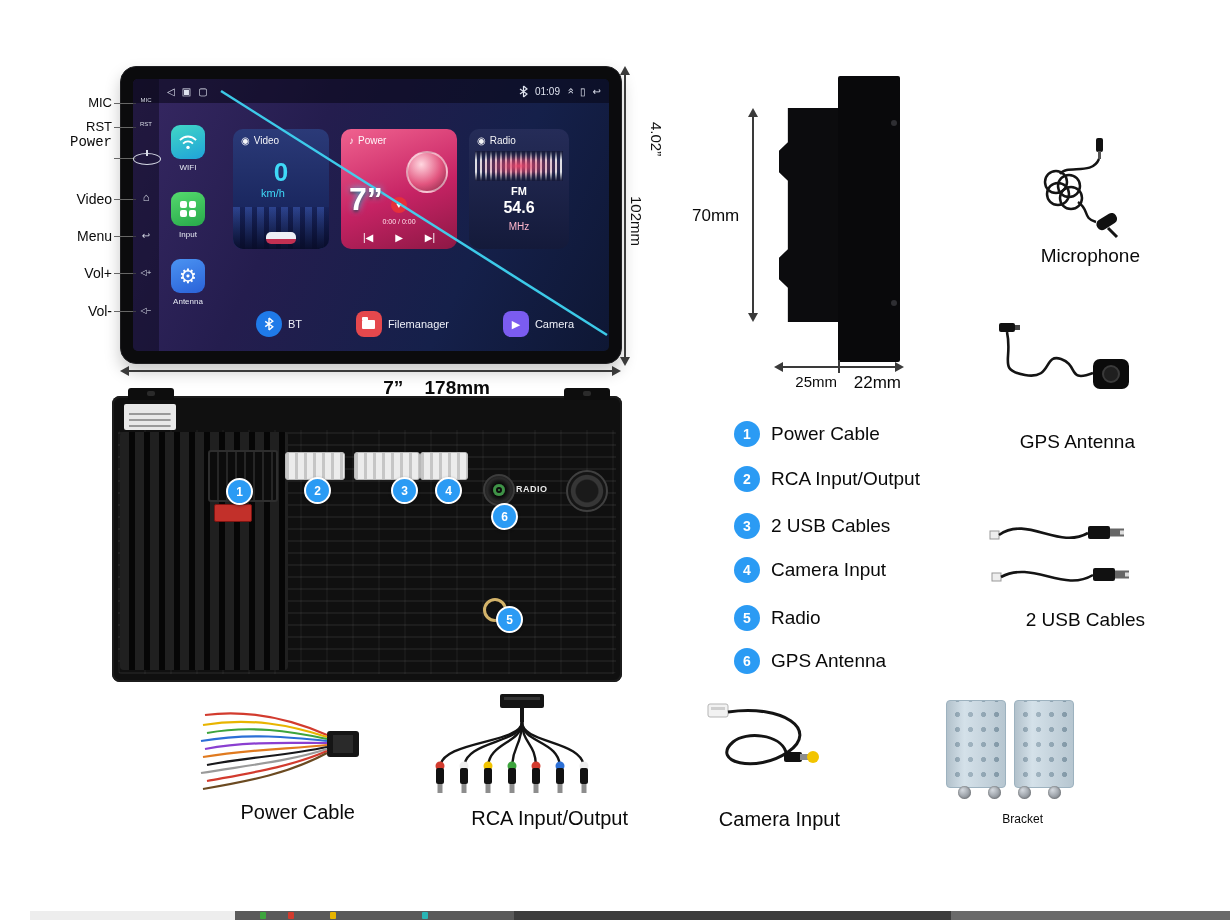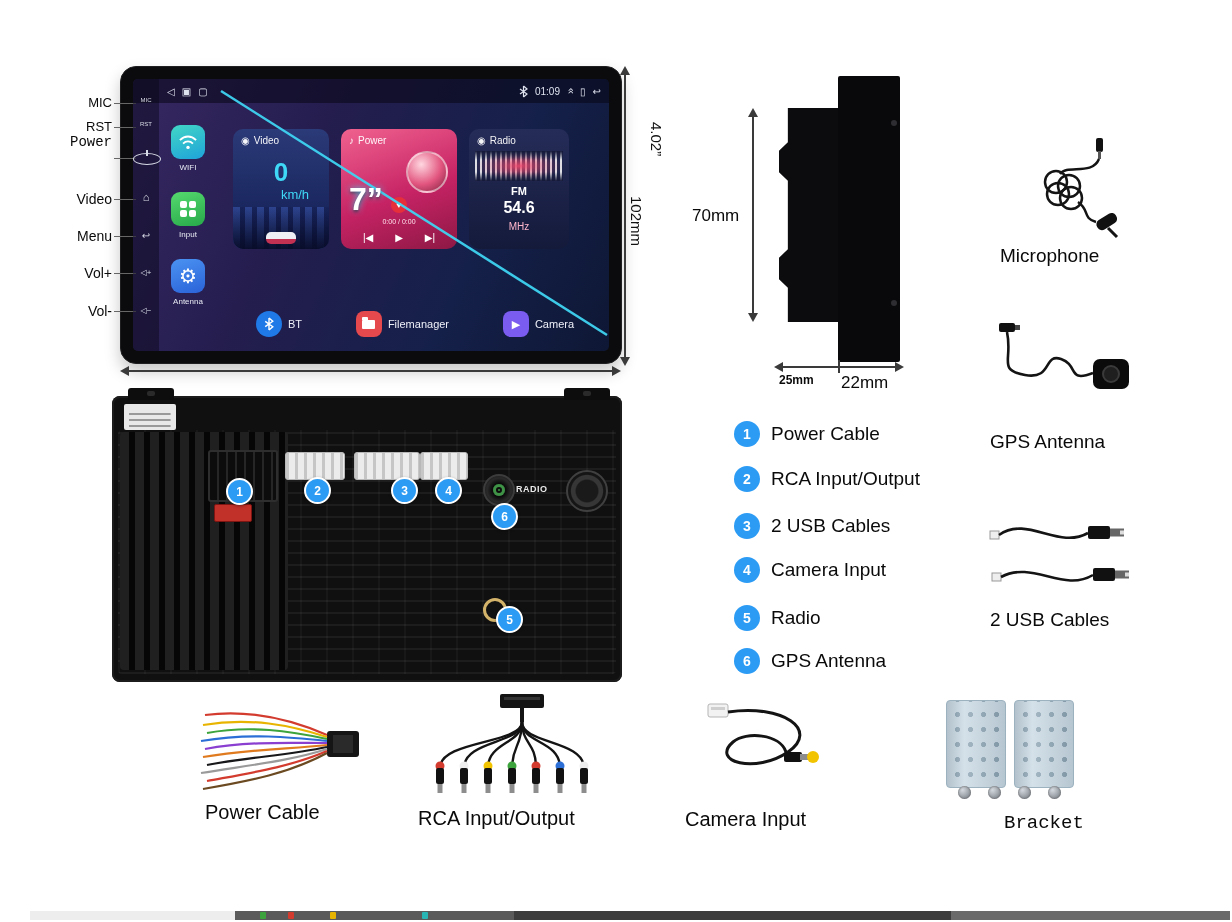--- a/index.html
+++ b/index.html
@@ -1,20 +1,20 @@
 <!DOCTYPE html>
 <html><head>
 <meta charset="utf-8">
 <style>
   html,body{margin:0;padding:0;background:#fff;}
   .canvas{position:relative;width:1232px;height:922px;background:#fff;overflow:hidden;
           font-family:"Liberation Sans", sans-serif;color:#111;}
   .abs{position:absolute;}
   
-  .lbl{position:absolute;color:#0a0a0a;font-size:19px;font-weight:500;text-align:left;}
+  .lbl{position:absolute;color:#0a0a0a;font-size:19px;font-weight:500;text-align:right;}
   .small-lbl{position:absolute;color:#0a0a0a;font-size:15px;font-weight:500;}
   .vline{position:absolute;width:2px;background:#3a3a3a;}
   .hline{position:absolute;height:2px;background:#3a3a3a;}
   .tri{position:absolute;width:0;height:0;}
   .tri.up{border-left:5px solid transparent;border-right:5px solid transparent;border-bottom:9px solid #3a3a3a;}
   .tri.dn{border-left:5px solid transparent;border-right:5px solid transparent;border-top:9px solid #3a3a3a;}
   .tri.lf{border-top:5px solid transparent;border-bottom:5px solid transparent;border-right:9px solid #3a3a3a;}
   .tri.rt{border-top:5px solid transparent;border-bottom:5px solid transparent;border-left:9px solid #3a3a3a;}
   .vtext{position:absolute;writing-mode:vertical-rl;font-size:15px;color:#111;font-weight:500;}
   
@@ -36,21 +36,21 @@
   .app-ic{width:34px;height:34px;border-radius:9px;display:flex;align-items:center;justify-content:center;}
   .app-ic.wifi{background:linear-gradient(160deg,#41d6c6,#1fa3d9);}
   .app-ic.apps{background:linear-gradient(160deg,#55d96e,#27a94a);}
   .app-ic.set{background:linear-gradient(160deg,#4b93f2,#2a62d8);color:#fff;font-size:20px;}
   .app-lb{color:#e6e9f2;font-size:8px;margin-top:4px;}
   .cards{position:absolute;left:100px;top:50px;display:flex;gap:12px;}
   .card{position:relative;height:120px;border-radius:10px;overflow:hidden;color:#fff;}
   .card .ttl{position:absolute;left:8px;top:6px;font-size:10px;display:flex;gap:4px;align-items:center;opacity:.95;}
   .card.navi{width:96px;background:linear-gradient(180deg,#2b3a78,#111d52);}
   .speed{position:absolute;left:0;right:0;top:28px;text-align:center;color:#3fd9f7;font-size:26px;font-weight:bold;}
-  .speed-unit{position:absolute;left:0;right:0;top:58px;text-align:center;color:#3fd9f7;font-size:13px;margin-left:28px;}
+  .speed-unit{position:absolute;left:0;right:0;top:58px;text-align:left;color:#3fd9f7;font-size:11px;margin-left:28px;}
   .city{position:absolute;left:0;right:0;bottom:0;height:42px;
         background:linear-gradient(0deg,rgba(8,12,40,.95),rgba(8,12,40,0)),
         repeating-linear-gradient(90deg,rgba(80,120,230,.35) 0 7px,rgba(22,32,86,.55) 7px 12px);}
   .car{position:absolute;bottom:5px;left:50%;transform:translateX(-50%);width:30px;height:12px;border-radius:5px;
         background:linear-gradient(180deg,#eef0f6 55%,#c23052 55%);}
   .card.music{width:116px;background:linear-gradient(160deg,#f0628f,#c62364 55%,#8d1845);}
   .album{position:absolute;top:22px;right:9px;width:38px;height:38px;border-radius:50%;
         background:radial-gradient(circle at 35% 30%,#ffd7e0,#e2557f 55%,#7e1f3f);border:2px solid rgba(255,255,255,.5);}
   .heart-badge{position:absolute;bottom:36px;left:50%;transform:translateX(-50%);width:16px;height:16px;border-radius:50%;
         background:#e5303c;color:#fff;font-size:9px;display:flex;align-items:center;justify-content:center;}
@@ -275,36 +275,40 @@
 
   <div class="vline" style="left:624px;top:74px;height:284px;"></div>
   <div class="tri up" style="left:620px;top:66px;"></div>
   <div class="tri dn" style="left:620px;top:357px;"></div>
   <div class="vtext" style="left:648px;top:122px;">4.02”</div>
   <div class="vtext" style="left:628px;top:196px;">102mm</div>
 
   <div class="hline" style="left:128px;top:370px;width:486px;"></div>
   <div class="tri lf" style="left:120px;top:366px;"></div>
   <div class="tri rt" style="left:612px;top:366px;"></div>
+  <div class="lbl" style="left:250px;top:377px;width:240px;font-weight:600;">
+    <span>7”</span>&nbsp;&nbsp;&nbsp;
+    <span>178mm</span>
+  </div>
 
   <div class="sv-plate"></div>
   <div class="sv-body"></div>
   <div class="sv-screw" style="left:891px;top:120px;"></div>
   <div class="sv-screw" style="left:891px;top:300px;"></div>
 
   <div class="vline" style="left:752px;top:116px;height:198px;"></div>
   <div class="tri up" style="left:748px;top:108px;"></div>
   <div class="tri dn" style="left:748px;top:313px;"></div>
   <div class="small-lbl" style="left:692px;top:206px;font-size:17px;">70mm</div>
 
   <div class="hline" style="left:782px;top:366px;width:114px;"></div>
   <div class="tri lf" style="left:774px;top:362px;"></div>
   <div class="tri rt" style="left:895px;top:362px;"></div>
   <div class="vline" style="left:838px;top:360px;height:13px;"></div>
-  <div class="lbl" style="left:779px;top:373px;width:58px;font-size:12px;font-weight:bold;">25mm</div>
+  <div class="lbl" style="left:779px;top:373px;width:58px;font-size:15px;">25mm</div>
   <div class="lbl" style="left:841px;top:373px;width:60px;font-size:17px;">22mm</div>
 
   <svg class="abs" style="left:1012px;top:136px;" width="115" height="105" viewBox="0 0 115 105">
     <rect x="84" y="2" width="7" height="14" rx="2" fill="#111"></rect>
       <rect x="86" y="15" width="3" height="8" fill="#555"></rect>
     <path d="M87 23 C 80 40, 55 28, 48 38" stroke="#141414" stroke-width="2.5" fill="none"></path>
     <circle cx="44" cy="46" r="11" stroke="#141414" stroke-width="2.5" fill="none"></circle>
     <circle cx="57" cy="50" r="11" stroke="#141414" stroke-width="2.5" fill="none"></circle>
     <circle cx="46" cy="58" r="11" stroke="#141414" stroke-width="2.5" fill="none"></circle>
     <circle cx="59" cy="62" r="11" stroke="#141414" stroke-width="2.5" fill="none"></circle>
@@ -452,21 +456,21 @@
     <circle cx="125" cy="57" r="6" fill="#f2c400"></circle>
   </svg>
   <div class="lbl" style="left:685px;top:808px;width:155px;font-size:20px;">Camera Input</div>
 
   <div class="plate" style="left:946px;top:700px;"></div>
   <div class="plate" style="left:1014px;top:700px;"></div>
   <div class="screw" style="left:958px;top:786px;"></div>
   <div class="screw" style="left:988px;top:786px;"></div>
   <div class="screw" style="left:1018px;top:786px;"></div>
   <div class="screw" style="left:1048px;top:786px;"></div>
-  <div class="lbl" style="left:1004px;top:812px;width:115px;font-size:19px;font-family:Liberation Mono, monospace;">Bracket</div>
+  <div class="lbl" style="left:928px;top:812px;width:115px;font-size:12px;">Bracket</div>
 
   <div class="strip">
     <div class="seg"></div>
     <span class="dot" style="left:230px;background:#3da43d;"></span>
     <span class="dot" style="left:258px;background:#d23b2e;"></span>
     <span class="dot" style="left:300px;background:#e8b400;"></span>
     <span class="dot" style="left:392px;background:#2ab5b5;"></span>
   </div>
 
 </div>

